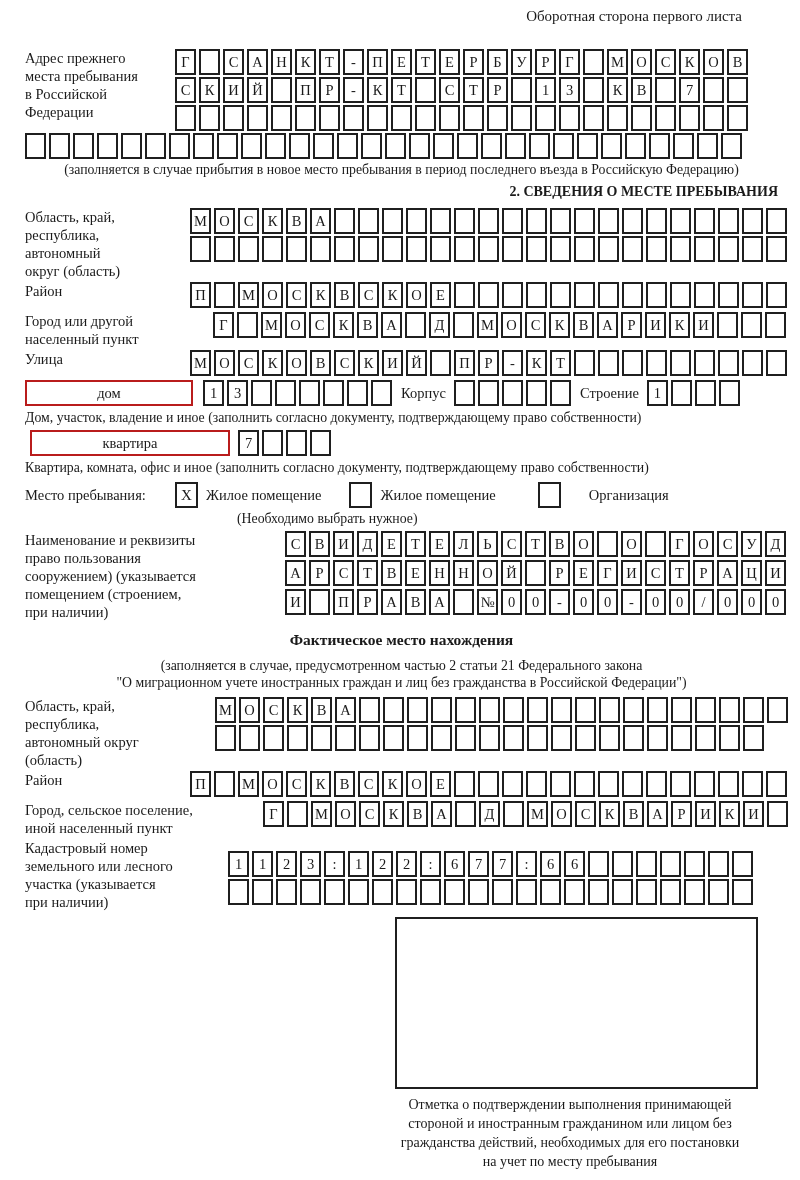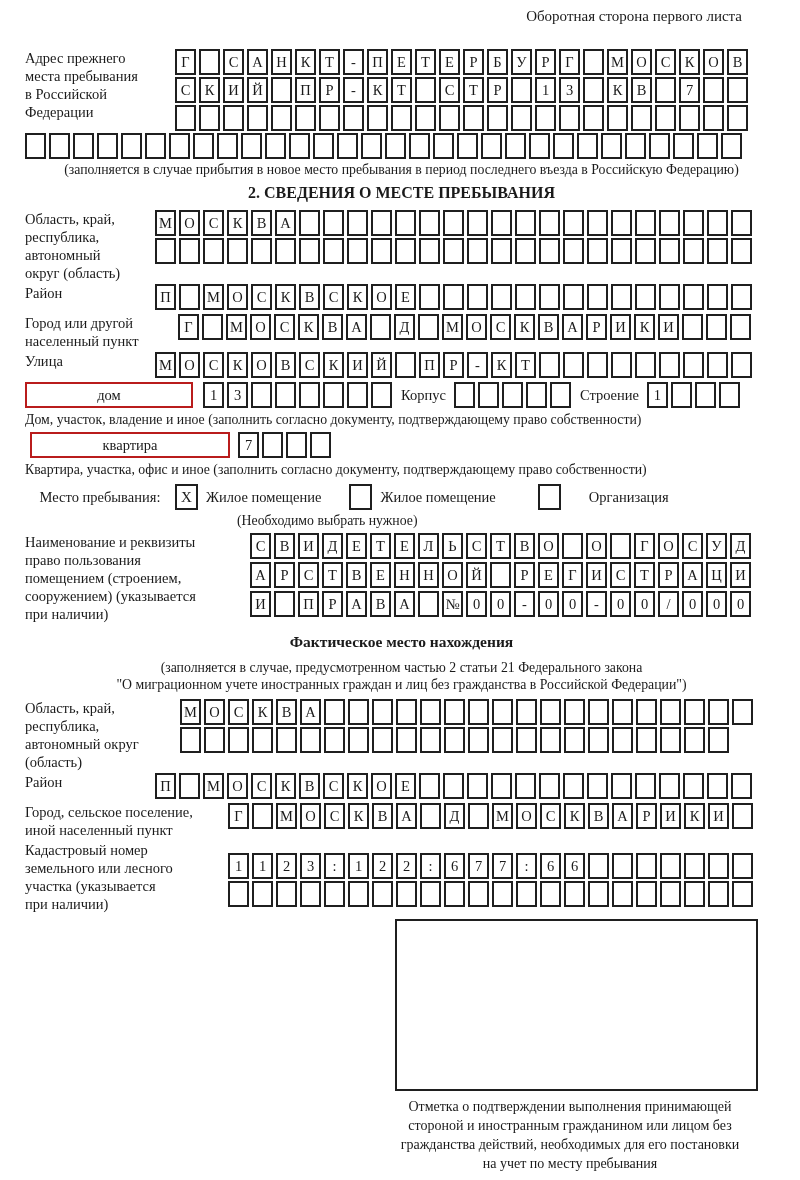--- a/index.html
+++ b/index.html
@@ -16,24 +16,24 @@
         font-size:14.5px;line-height:1;}
 
   .form-block{display:flex;align-items:flex-start;}
   .label-col{flex:0 0 auto;font-size:14.5px;line-height:18px;}
   .w150{width:150px;} .w130{width:130px;} .w153{width:153px;} .w225{width:225px;}
   .w155{width:155px;} .w203{width:203px;}
   .cells-col{flex:0 0 auto;}
 
   .caption{font-size:13.8px;line-height:17px;}
   .caption.center{text-align:center;}
-  .section-title{text-align:center;font-weight:bold;font-size:16px;margin:6px 0 8px 0;}
+  .section-title{text-align:right;font-weight:bold;font-size:14px;margin:6px 0 8px 0;}
   .sub-title{text-align:center;font-weight:bold;font-size:15.5px;margin:10px 0 8px 0;}
 
-  .mb2{margin-bottom:2px;} .mb4{margin-bottom:4px;} .mb6{margin-bottom:6px;}
+  .mb2{margin-bottom:2px;gap:35px;} .mb4{margin-bottom:4px;} .mb6{margin-bottom:6px;}
 
   
   .wide-box{box-sizing:border-box;height:26px;border:2px solid #b91c1c;display:inline-flex;
             align-items:center;justify-content:center;font-size:14.5px;flex:0 0 auto;}
   .house-row{display:flex;align-items:center;margin-bottom:3px;}
   .inline-label{font-size:14.5px;margin:0 8px 0 6px;flex:0 0 auto;}
 
   
   .stay-row{display:flex;align-items:center;margin:6px 0 2px 0;font-size:14.5px;}
   .cbx{box-sizing:border-box;width:23px;height:26px;border:2px solid #1f1f1f;flex:0 0 auto;
@@ -373,39 +373,39 @@
   <div class="house-row" style="margin-left:5px;">
     <span class="wide-box" style="width:200px;">квартира</span>
     <span style="width:8px;flex:0 0 auto;"></span>
     <span class="cells-row" style="margin-bottom:0;">
         <span class="cell">7</span>
         <span class="cell"></span>
         <span class="cell"></span>
         <span class="cell"></span>
       </span>
   </div>
-  <div class="caption mb2">Квартира, участка, офис и иное (заполнить согласно документу, подтверждающему право собственности)</div>
+  <div class="caption mb2">Квартира, комната, офис и иное (заполнить согласно документу, подтверждающему право собственности)</div>
 
   <div class="stay-row">
-    <span style="width:150px;flex:0 0 auto;text-align:center;">Место пребывания:</span>
+    <span style="width:150px;flex:0 0 auto;">Место пребывания:</span>
     <span class="cbx">X</span>
     <span style="margin:0 28px 0 8px;">Жилое помещение</span>
     <span class="cbx"></span>
     <span style="margin:0 42px 0 8px;">Жилое помещение</span>
     <span class="cbx"></span>
     <span style="margin:0 0 0 28px;">Организация</span>
   </div>
   <div class="caption stay-caption">(Необходимо выбрать нужное)</div>
 
   <div class="form-block mb2">
     <div class="label-col w225">
         <div>Наименование и реквизиты</div>
         <div>право пользования</div>
+        <div>сооружением) (указывается</div>
         <div>помещением (строением,</div>
-        <div>сооружением) (указывается</div>
         <div>при наличии)</div>
       </div>
     <div class="cells-col doc-cells">
       <div class="cells-row">
           <span class="cell">С</span>
           <span class="cell">В</span>
           <span class="cell">И</span>
           <span class="cell">Д</span>
           <span class="cell">Е</span>
           <span class="cell">Т</span>

